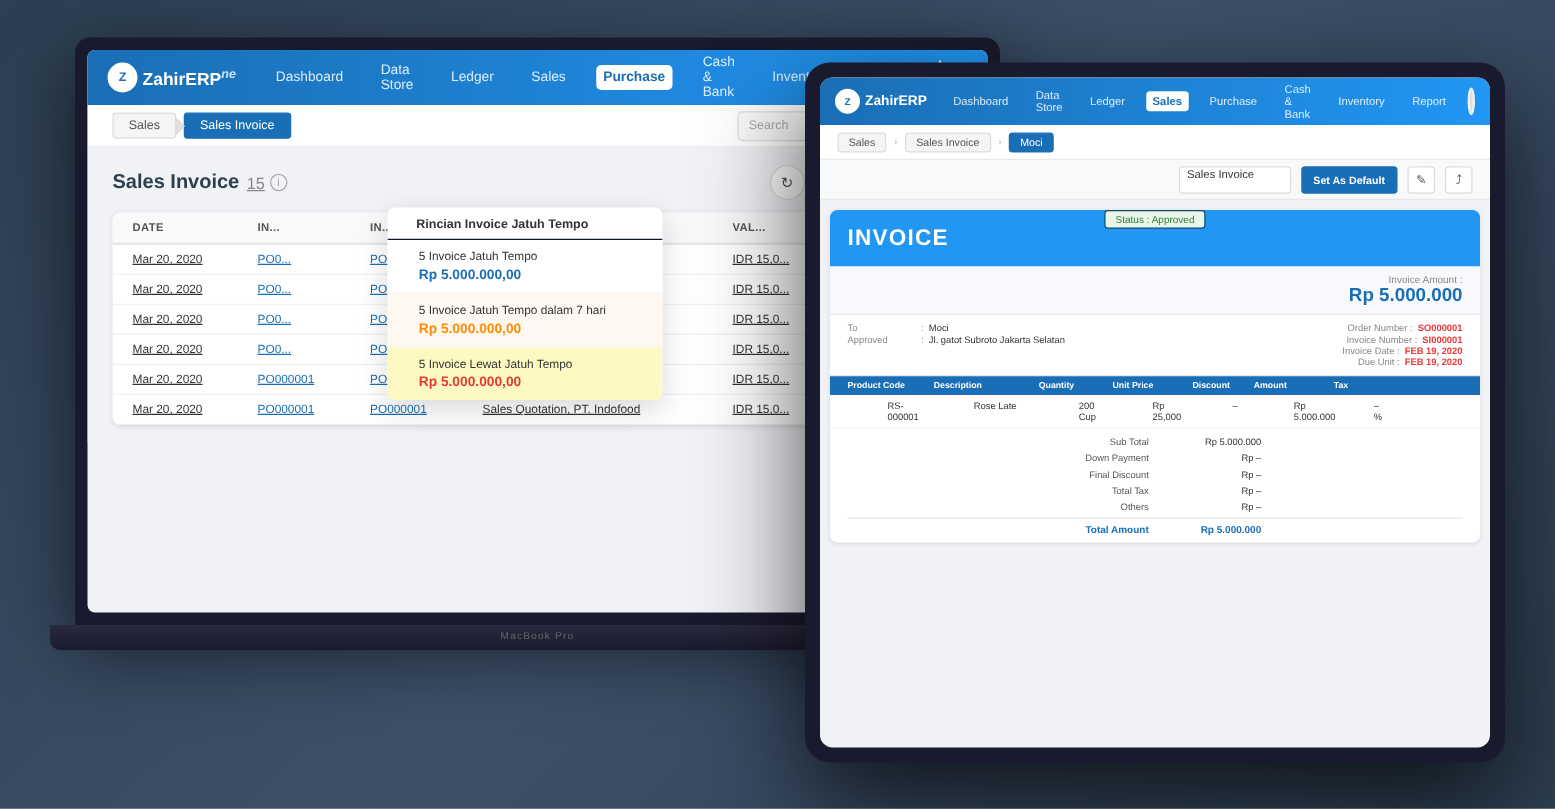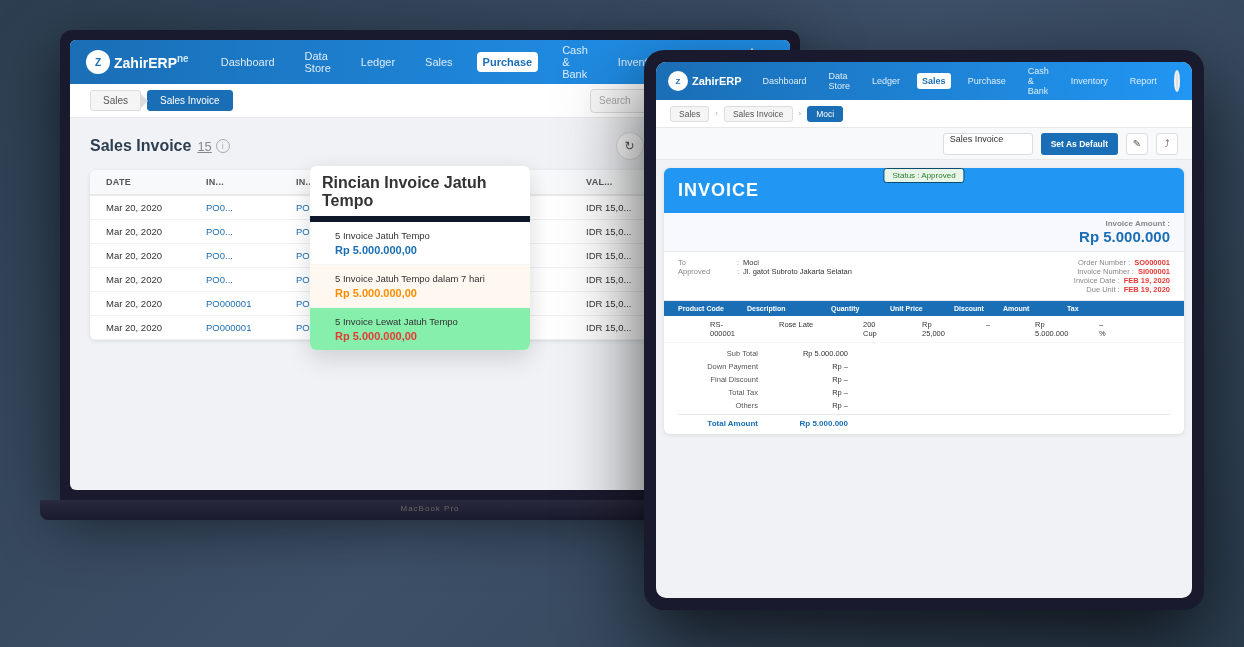--- a/index.html
+++ b/index.html
@@ -86,20 +86,21 @@
     }
     .nav-logo-text {
       font-size: 14px;
       font-weight: bold;
       color: white;
     }
     .nav-logo-text span {
       font-size: 10px;
       vertical-align: super;
       color: #cce5ff;
+      font-style: italic;
     }
     .nav-item {
       color: rgba(255,255,255,0.85);
       font-size: 11px;
       cursor: pointer;
       padding: 4px 6px;
       border-radius: 4px;
     }
     .nav-item.active {
       background: white;
@@ -263,60 +264,61 @@
     .table-row-grid {
       display: grid;
       grid-template-columns: 100px 90px 90px 200px 80px;
       padding: 0 12px;
       border-bottom: 1px solid #f0f0f0;
     }
     .td {
       font-size: 9.5px;
       color: #333;
       padding: 6px 4px;
+      text-decoration: underline;
     }
     .td.blue { color: #1a6eb5; }
     .td.amount { color: #333; font-weight: 500; }
 
     
     .dropdown-popup {
       position: absolute;
       top: 48px;
       left: 240px;
       width: 220px;
       background: white;
       border-radius: 6px;
       box-shadow: 0 8px 24px rgba(0,0,0,0.15);
       z-index: 10;
       overflow: hidden;
     }
     .popup-title {
-      font-size: 16px;
+      font-size: 10px;
       font-weight: 700;
       color: #333;
-      padding: 8px 12px 6px;
-      border-bottom: 6px solid #0f172a;
+      padding: 8px 23px 6px;
+      border-bottom: 1px solid #0f172a;
     }
     .popup-item {
       padding: 8px 25px;
       border-bottom: 1px solid #f5f5f5;
     }
     .popup-item:last-child { border-bottom: none; }
     .popup-item-label {
       font-size: 9.5px;
       color: #333;
       margin-bottom: 3px;
     }
     .popup-item-amount {
       font-size: 11px;
       font-weight: 700;
     }
     .popup-item.normal { background: #fff; }
     .popup-item.warning { background: #fff8f0; }
-    .popup-item.danger { background: #86efac; }
+    .popup-item.danger { background: #fef9c3; }
     .amount-blue { color: #1a6eb5; }
     .amount-orange { color: #ff8c00; }
     .amount-red { color: #e53935; }
 
     
     .tablet-container {
       position: absolute;
       right: 40px;
       top: 50px;
       width: 560px;
@@ -479,21 +481,20 @@
     }
     .invoice-amount-row {
       background: #f8f9ff;
       text-align: right;
       padding: 6px 14px;
       border-bottom: 1px solid #e8e8e8;
     }
     .invoice-amount-label {
       font-size: 8px;
       color: #888;
-      font-weight: bold;
     }
     .invoice-amount-value {
       font-size: 15px;
       font-weight: 700;
       color: #1a6eb5;
     }
     .invoice-meta {
       display: grid;
       grid-template-columns: 1fr 1fr;
       padding: 6px 14px;
@@ -546,21 +547,21 @@
     .inv-td {
       font-size: 7.5px;
       color: #333;
       padding-left: 32px;
     }
     .inv-totals {
       padding: 4px 14px;
     }
     .inv-total-row {
       display: flex;
-      justify-content: flex-start;
+      justify-content: center;
       gap: 20px;
       padding: 2px 0;
     }
     .inv-total-label {
       font-size: 7.5px;
       color: #555;
       min-width: 80px;
       text-align: right;
     }
     .inv-total-value {

